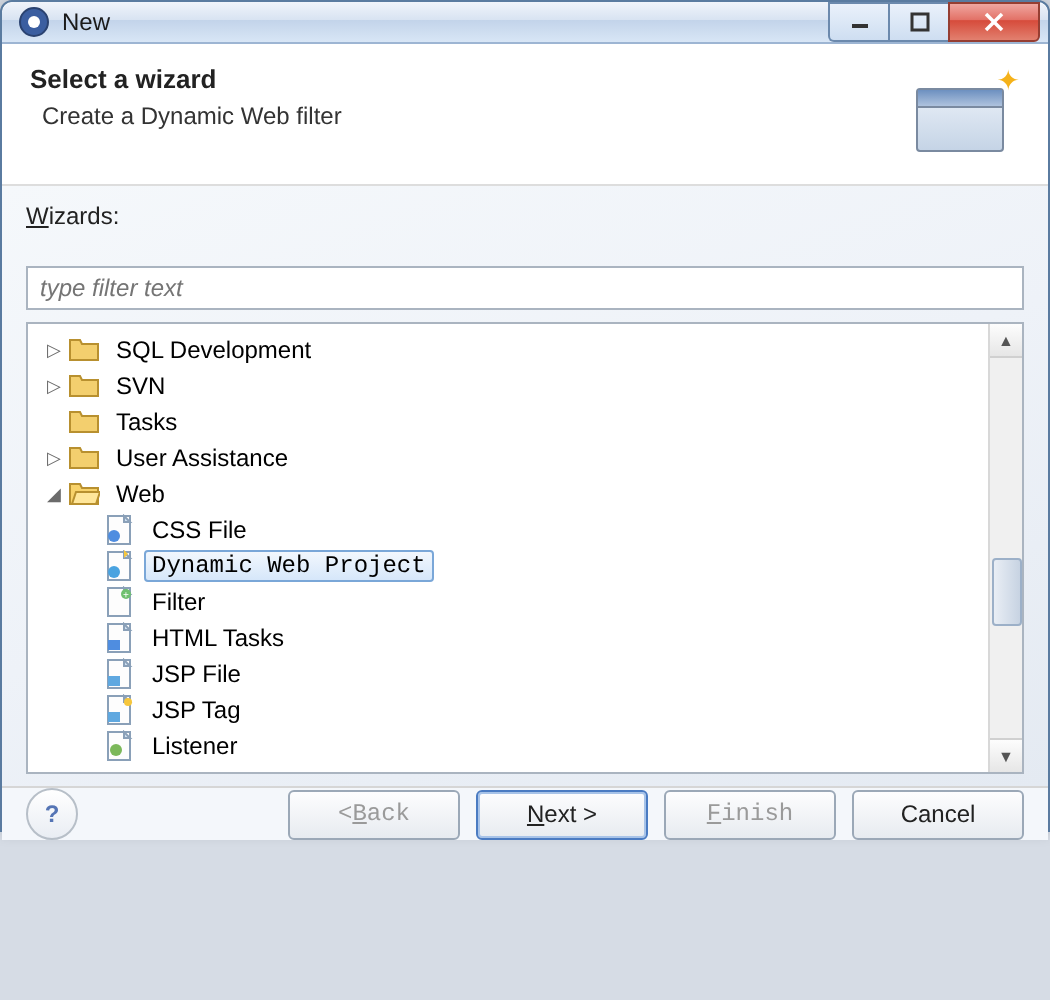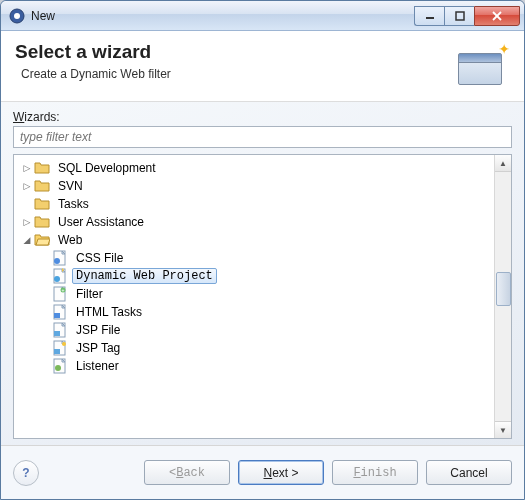--- a/index.html
+++ b/index.html
@@ -7,21 +7,21 @@
     margin: 0;
     font-family: "Segoe UI", Tahoma, sans-serif;
     font-size: 12px;
     background: #d6dce5;
     width: 525px;
     height: 500px;
     overflow: hidden;
   }
   .window {
     width: 525px;
-    height: 500px;
+    height: 416px;
     background: #fff;
     border: 1px solid #5a7ba0;
     border-radius: 6px 6px 0 0;
     box-shadow: 0 0 8px rgba(0,0,0,0.2);
     display: flex;
     flex-direction: column;
   }
   .titlebar {
     height: 30px;
     background: linear-gradient(to bottom, #f0f4fb 0%, #d8e3f2 45%, #c3d4ea 46%, #d8e6f6 100%);
@@ -68,21 +68,21 @@
   .win-btn svg { display: block; }
 
   .header-banner {
     background: #fff;
     padding: 10px 14px 12px 14px;
     display: flex;
     align-items: flex-start;
     border-bottom: 1px solid #ddd;
   }
   .header-text { flex: 1; }
-  .header-title { font-size: 19px; font-weight: bold; color: #222; margin-bottom: 4px; }
+  .header-title { font-size: 13px; font-weight: bold; color: #222; margin-bottom: 4px; }
   .header-sub { font-size: 12px; color: #333; margin-left: 6px; }
   .header-icon {
     width: 56px;
     height: 48px;
     position: relative;
   }
   .header-icon .panel {
     position: absolute;
     width: 44px;
     height: 32px;
@@ -111,21 +111,21 @@
   .body-area {
     flex: 1;
     background: linear-gradient(160deg, #f5f8fb 0%, #eef2f8 50%, #e4eaf2 100%);
     padding: 8px 12px 6px 12px;
     display: flex;
     flex-direction: column;
   }
   .wiz-label {
     font-size: 12px;
     color: #222;
-    margin-bottom: 2px;
+    margin-bottom: 18px;
   }
   .wiz-label span.u { text-decoration: underline; }
   .filter-input {
     width: 100%;
     height: 22px;
     border: 1px solid #aab4c0;
     padding: 2px 6px;
     font-size: 12px;
     color: #777;
     background: #fff;

